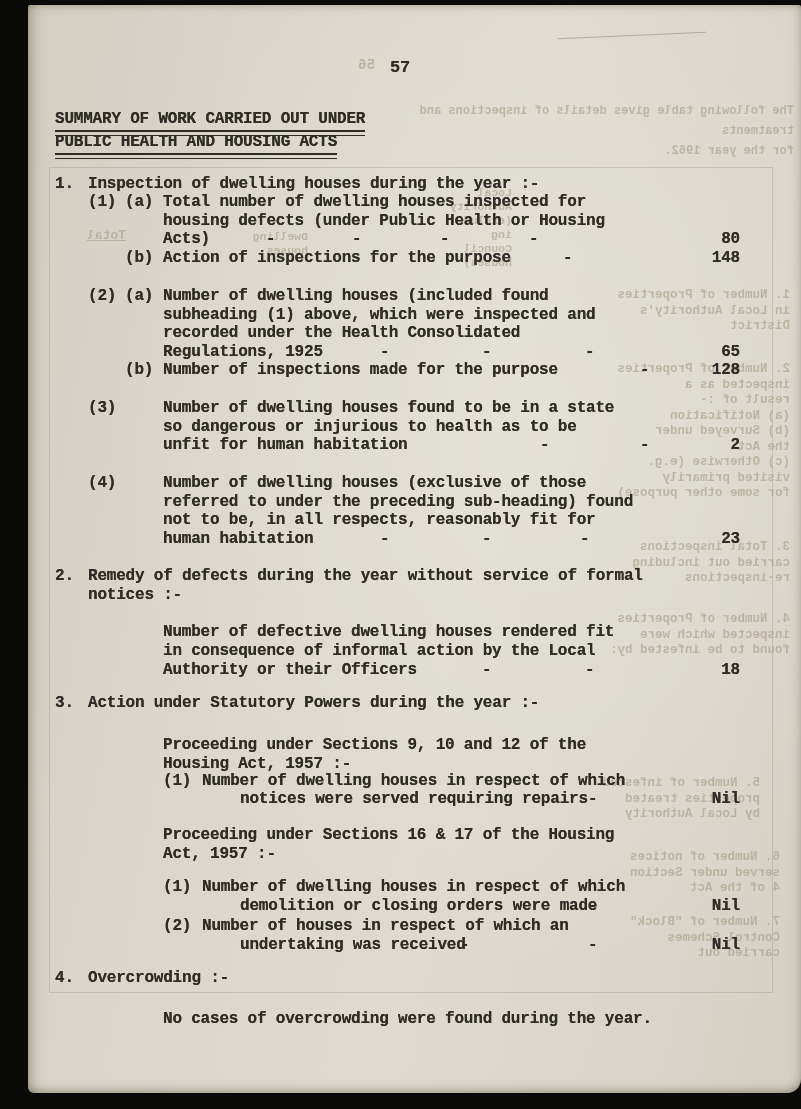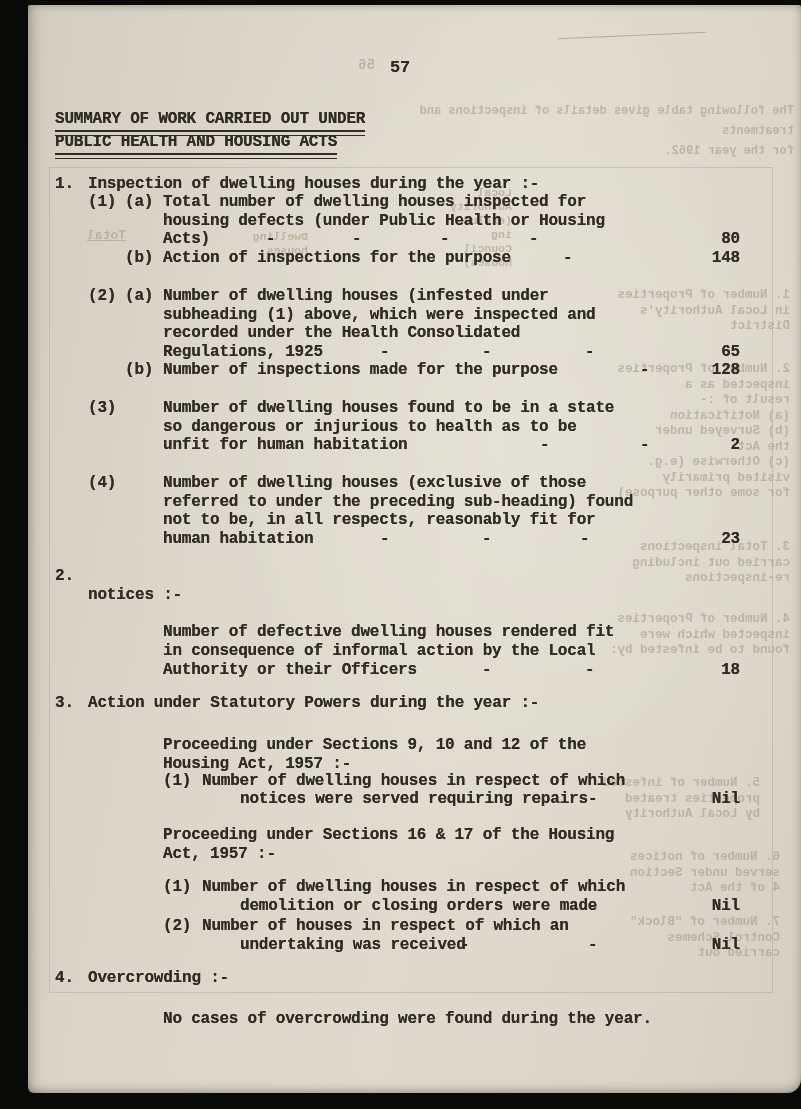--- a/index.html
+++ b/index.html
@@ -100,21 +100,21 @@
   <span class="t" style="left:529px;top:230px;">-</span>
   <span class="t val" style="top:230px;">80</span>
 
   <span class="t" style="left:125px;top:249px;">(b)</span>
   <span class="t" style="left:163px;top:249px;">Action of inspections for the purpose</span>
   <span class="t" style="left:563px;top:249px;">-</span>
   <span class="t val" style="top:249px;">148</span>
 
   <span class="t" style="left:88px;top:287px;">(2)</span>
   <span class="t" style="left:125px;top:287px;">(a)</span>
-  <span class="t" style="left:163px;top:287px;">Number of dwelling houses (infested under</span>
+  <span class="t" style="left:163px;top:287px;">Number of dwelling houses (included found</span>
   <span class="t" style="left:163px;top:306px;">subheading (1) above, which were inspected and</span>
   <span class="t" style="left:163px;top:324px;">recorded under the Health Consolidated</span>
   <span class="t" style="left:163px;top:343px;">Regulations, 1925</span>
   <span class="t" style="left:380px;top:343px;">-</span>
   <span class="t" style="left:482px;top:343px;">-</span>
   <span class="t" style="left:585px;top:343px;">-</span>
   <span class="t val" style="top:343px;">65</span>
 
   <span class="t" style="left:125px;top:361px;">(b)</span>
   <span class="t" style="left:163px;top:361px;">Number of inspections made for the purpose</span>
@@ -133,20 +133,21 @@
   <span class="t" style="left:163px;top:474px;">Number of dwelling houses (exclusive of those</span>
   <span class="t" style="left:163px;top:493px;">referred to under the preceding sub-heading) found</span>
   <span class="t" style="left:163px;top:511px;">not to be, in all respects, reasonably fit for</span>
   <span class="t" style="left:163px;top:530px;">human habitation</span>
   <span class="t" style="left:380px;top:530px;">-</span>
   <span class="t" style="left:482px;top:530px;">-</span>
   <span class="t" style="left:580px;top:530px;">-</span>
   <span class="t val" style="top:530px;margin-left:18px;">23</span>
 
   <span class="t" style="left:55px;top:567px;">2.</span>
+  <span class="t" style="left:88px;top:567px;">Remedy of defects during the year without service of formal</span>
   <span class="t" style="left:88px;top:586px;">notices :-</span>
   <span class="t" style="left:163px;top:623px;">Number of defective dwelling houses rendered fit</span>
   <span class="t" style="left:163px;top:642px;">in consequence of informal action by the Local</span>
   <span class="t" style="left:163px;top:661px;">Authority or their Officers</span>
   <span class="t" style="left:482px;top:661px;">-</span>
   <span class="t" style="left:585px;top:661px;">-</span>
   <span class="t val" style="top:661px;">18</span>
 
   <span class="t" style="left:55px;top:694px;">3.</span>
   <span class="t" style="left:88px;top:694px;">Action under Statutory Powers during the year :-</span>

